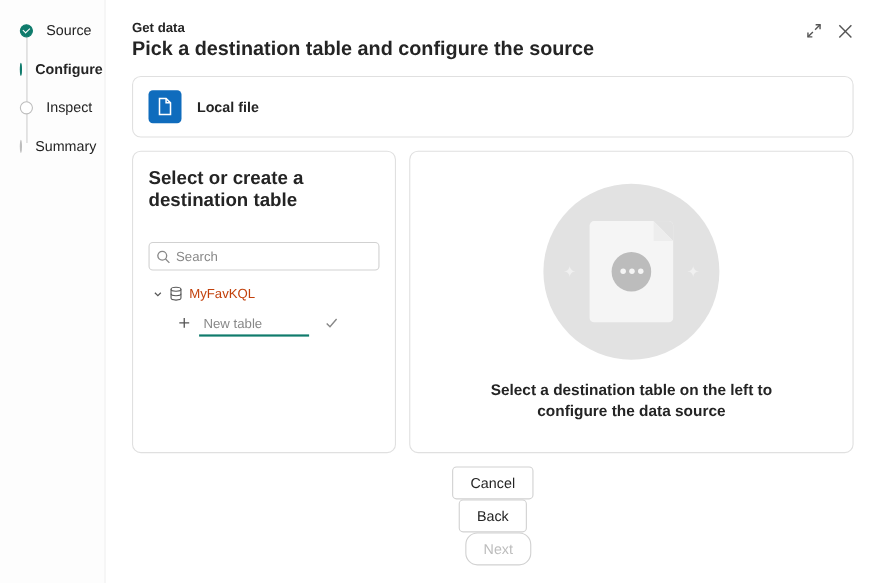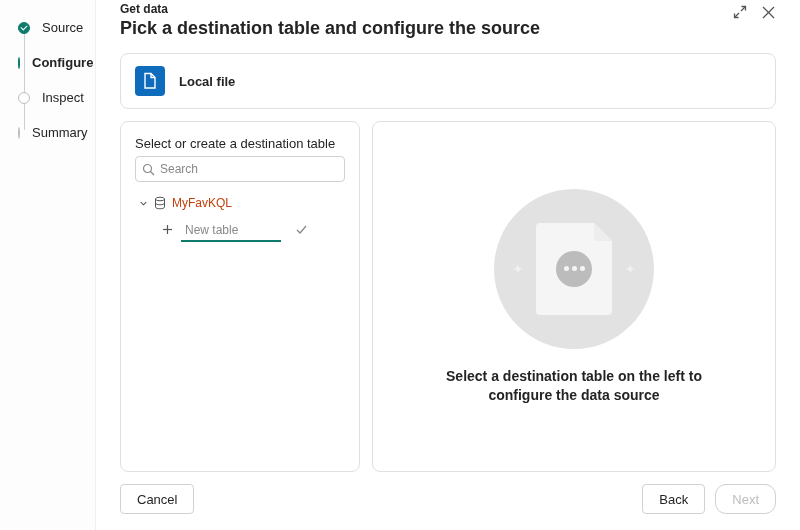--- a/index.html
+++ b/index.html
@@ -12,39 +12,39 @@
   .step-line { position: absolute; left: 5.5px; top: 10px; bottom: 10px; width: 1px; background: #cfcfcf; }
   .step { position: relative; display: flex; align-items: center; margin-bottom: 20px; font-size: 13px; cursor: default; }
   .step-dot { width: 12px; height: 12px; border-radius: 50%; background: #fff; border: 1.5px solid #bdbdbd; margin-right: 12px; z-index: 1; display: flex; align-items: center; justify-content: center; }
   .step.done .step-dot { background: #0f7b6c; border-color: #0f7b6c; }
   .step.done .step-dot::after { content: ""; width: 5px; height: 3px; border-left: 1.5px solid #fff; border-bottom: 1.5px solid #fff; transform: rotate(-45deg); margin-top: -2px; }
   .step.active .step-dot { background: #0f7b6c; border-color: #0f7b6c; }
   .step.active .step-label { font-weight: 600; }
   .step-label { color: #242424; }
 
   
-  .main { flex: 1; padding: 2px 24px 16px 24px; display: flex; flex-direction: column; position: relative; }
+  .main { flex: 1; padding: 18px 24px 16px 24px; display: flex; flex-direction: column; position: relative; }
   .header-row { display: flex; align-items: flex-start; }
   .header-text { flex: 1; }
   .subtitle { font-size: 12px; font-weight: 600; color: #242424; }
   .title { font-size: 18px; font-weight: 600; margin-top: 2px; }
   .header-icons { display: flex; gap: 12px; margin-top: 2px; }
   .hicon { width: 16px; height: 16px; cursor: pointer; display: flex; align-items: center; justify-content: center; color: #555; }
 
   
   .source-card { margin-top: 14px; border: 1px solid #e0e0e0; border-radius: 8px; padding: 12px 14px; display: flex; align-items: center; gap: 14px; }
   .source-icon-box { width: 30px; height: 30px; background: #0f6cbd; border-radius: 4px; display: flex; align-items: center; justify-content: center; }
   .source-label { font-size: 13px; font-weight: 600; }
 
   
   .panels { margin-top: 12px; flex: 1; display: flex; gap: 12px; min-height: 0; }
   .panel { border: 1px solid #e0e0e0; border-radius: 8px; padding: 14px; display: flex; flex-direction: column; min-height: 0; }
   .panel-left { width: 240px; }
   .panel-right { flex: 1; align-items: center; justify-content: center; text-align: center; }
-  .panel-title { font-size: 13px; font-weight: 400; margin-bottom: 5px; }
+  .panel-title { font-size: 17px; font-weight: 700; margin-bottom: 28px; }
 
   .search-box { position: relative; border: 1px solid #d1d1d1; border-radius: 4px; padding: 4px 6px 4px 24px; height: 26px; display: flex; align-items: center; }
   .search-box svg { position: absolute; left: 6px; top: 6px; }
   .search-input { border: none; outline: none; width: 100%; font-size: 12px; color: #242424; background: transparent; }
   .search-input::placeholder { color: #888; }
 
   .tree { margin-top: 14px; font-size: 12px; }
   .tree-db { display: flex; align-items: center; gap: 6px; padding-left: 4px; }
   .tree-chevron { width: 9px; height: 9px; }
   .tree-db-icon { color: #555; }
@@ -60,21 +60,21 @@
   .doc { width: 76px; height: 92px; background: #f5f5f5; border-radius: 4px; position: relative; display: flex; align-items: center; justify-content: center; }
   .doc-fold { position: absolute; top: 0; right: 0; width: 0; height: 0; border-top: 18px solid #e2e2e2; border-left: 18px solid #ededed; border-top-right-radius: 4px; }
   .doc-dots { width: 36px; height: 36px; border-radius: 50%; background: #bcbcbc; display: flex; align-items: center; justify-content: center; gap: 3px; }
   .doc-dots span { width: 5px; height: 5px; border-radius: 50%; background: #f5f5f5; }
   .sparkle { position: absolute; color: #f0f0f0; font-size: 14px; }
   .sparkle.left { left: 18px; }
   .sparkle.right { right: 18px; }
   .right-msg { font-size: 14px; font-weight: 600; max-width: 300px; line-height: 1.35; }
 
   
-  .footer { margin-top: 12px; display: flex; align-items: center; }
+  .footer { margin-top: 12px; display: flex; align-items: center; flex-direction: column; }
   .btn { height: 30px; padding: 0 16px; font-size: 13px; border: 1px solid #d1d1d1; background: #fff; border-radius: 4px; cursor: pointer; color: #242424; }
   .btn.disabled { color: #bdbdbd; cursor: default; }
   .spacer { flex: 1; }
   .footer .btn + .btn { margin-left: 10px; border-radius: 11px; }
 </style>
 </head>
 <body>
 
 <nav class="sidebar">
   <div class="step-list">

